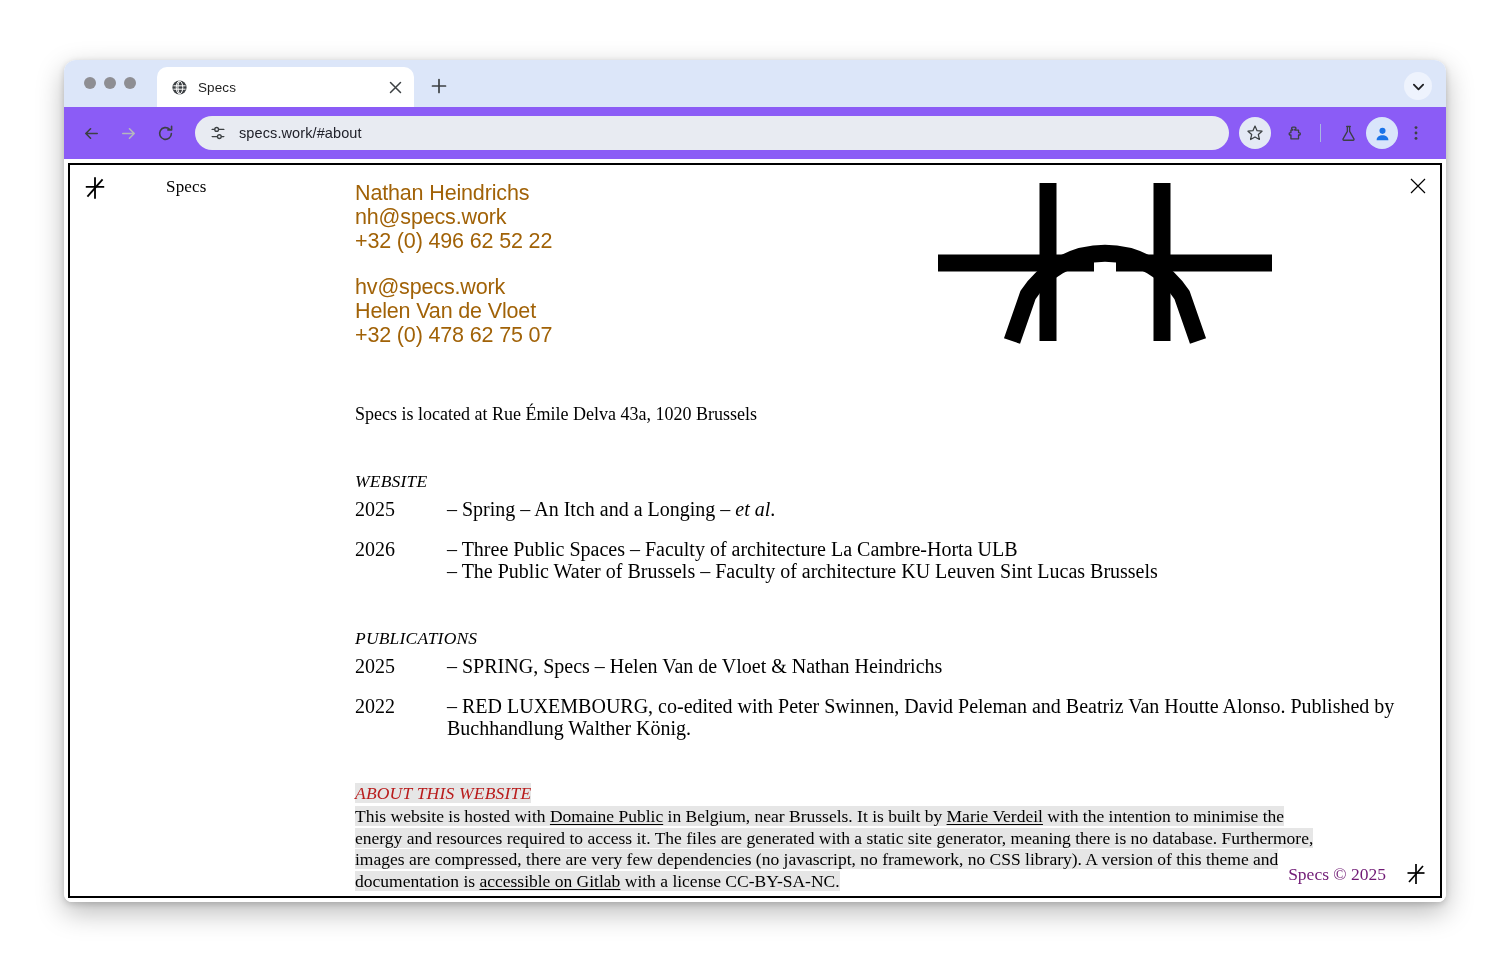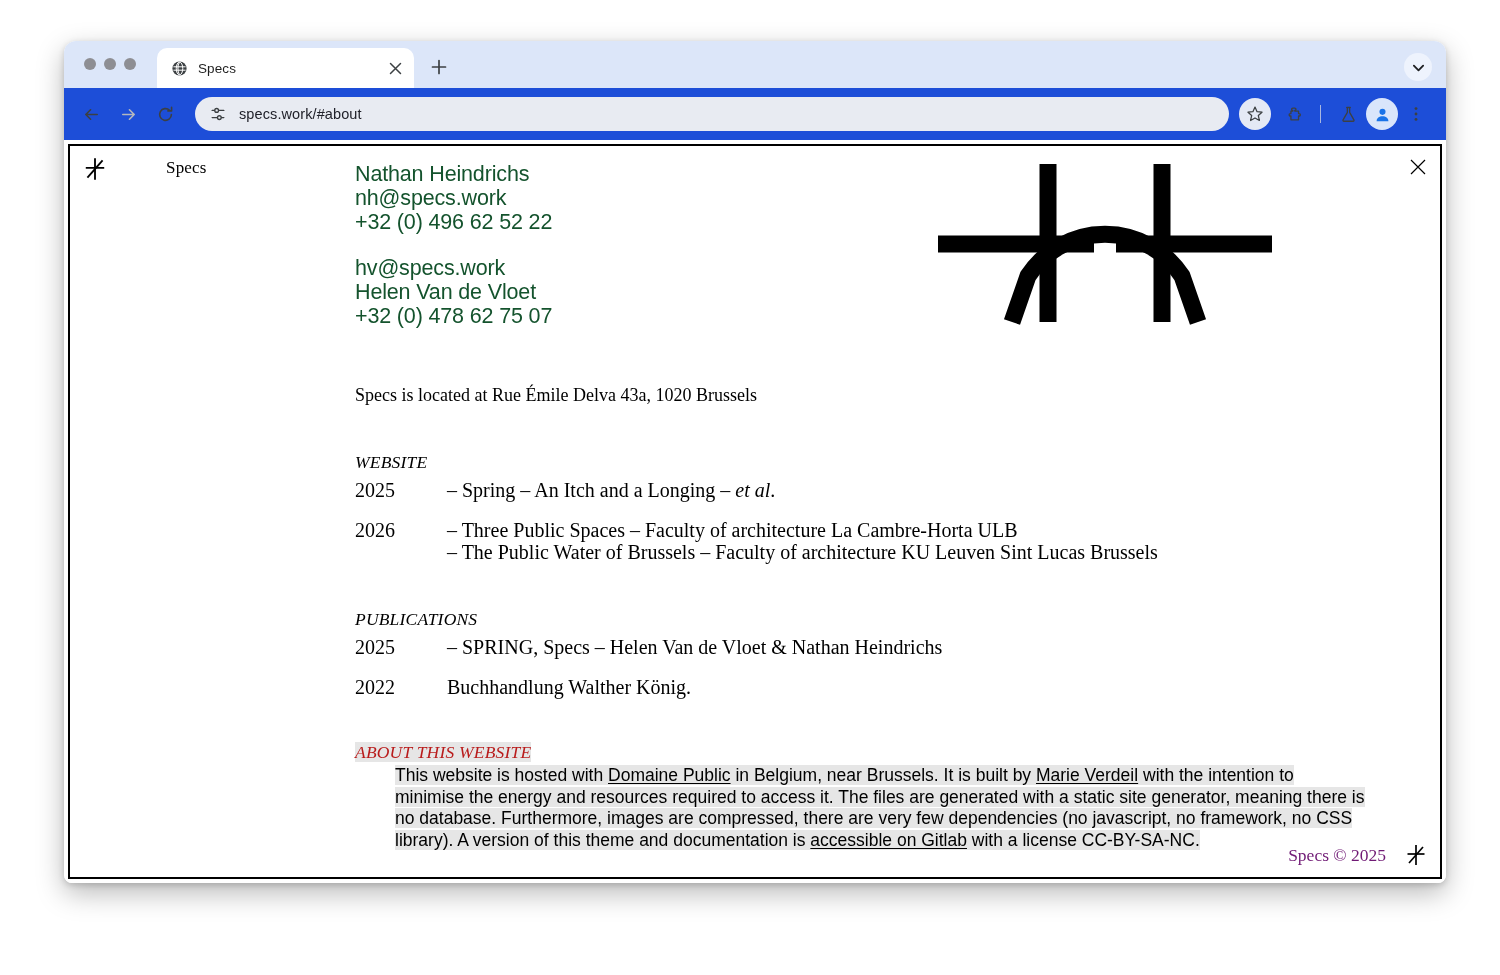--- a/index.html
+++ b/index.html
@@ -6,21 +6,21 @@
   html, body {
     width: 1500px; height: 975px;
     background: #ffffff;
     font-family: "Liberation Sans", sans-serif;
     overflow: hidden;
   }
 
   
   .browser-window {
     position: absolute;
-    left: 64px; top: 41px;
+    left: 64px; top: 60px;
     width: 1382px; height: 842px;
     background: #ffffff;
     border-radius: 12px 12px 8px 8px;
     box-shadow: 0 10px 28px rgba(0,0,0,0.28), 0 2px 6px rgba(0,0,0,0.16);
     overflow: hidden;
   }
 
   
   .tab-strip {
     position: relative;
@@ -83,21 +83,21 @@
     right: 14px; bottom: 7px;
     width: 28px; height: 28px;
     display: flex; align-items: center; justify-content: center;
     border-radius: 50%;
     background: #eef3fd;
   }
 
   
   .toolbar {
     height: 52px;
-    background: #1d4ed8;
+    background: #8b5cf6;
     display: flex;
     align-items: center;
     padding: 0 14px 0 10px;
     position: relative;
   }
   .nav-btn {
     width: 34px; height: 34px;
     margin-right: 3px;
     display: flex; align-items: center; justify-content: center;
     border-radius: 50%;
@@ -192,21 +192,21 @@
   .content {
     position: absolute;
     left: 285px; top: 16px;
     right: 30px;
   }
 
   .contact-block {
     font-family: "Liberation Sans", sans-serif;
     font-size: 21.5px;
     line-height: 24px;
-    color: #14532d;
+    color: #a16207;
     letter-spacing: -0.15px;
   }
   .contact-block .person { margin-bottom: 22px; }
   .contact-block .person:last-child { margin-bottom: 0; }
 
   .hero-logo {
     position: absolute;
     left: 575px; top: -6px;
     width: 350px; height: 175px;
   }
@@ -252,26 +252,25 @@
     letter-spacing: 0.2px;
     color: #b91c1c;
     display: inline;
     background: #e6e6e6;
     box-decoration-break: clone;
     margin-top: 36px;
     -webkit-box-decoration-break: clone;
   }
   .about-body {
     margin-top: 2px;
-    font-family: Liberation Sans, sans-serif;
+    font-family: Liberation Serif, serif;
     font-size: 17.5px;
     line-height: 21.5px;
     color: #000;
     max-width: 970px;
-    margin-left: 40px;
   }
   .about-body .hl {
     background: #e6e6e6;
     box-decoration-break: clone;
     -webkit-box-decoration-break: clone;
   }
   .about-body a {
     color: #000;
     text-decoration: underline;
     text-underline-offset: 2px;
@@ -477,20 +476,21 @@
           <div class="entry">
             <div class="entry-year">2025</div>
             <div class="entry-lines">
               <div>– SPRING, Specs – Helen Van de Vloet &amp; Nathan Heindrichs</div>
             </div>
           </div>
 
           <div class="entry">
             <div class="entry-year">2022</div>
             <div class="entry-lines">
+              <div>– RED LUXEMBOURG, co-edited with Peter Swinnen, David Peleman and Beatriz Van Houtte Alonso. Published by</div>
               <div>Buchhandlung Walther König.</div>
             </div>
           </div>
         </div>
 
         <div class="about-section">
           <div>
             <span class="about-title">ABOUT THIS WEBSITE</span>
           </div>
           <div class="about-body" id="about-body"><span class="hl"><span>This website is hosted with </span><a href="#">Domaine Public</a><span> in Belgium, near Brussels. It is built by </span><a href="#">Marie Verdeil</a><span> with the intention to minimise the energy and resources required to access it. The files are generated with a static site generator, meaning there is no database. Furthermore, images are compressed, there are very few dependencies (no javascript, no framework, no CSS library). A version of this theme and documentation is </span><a href="#">accessible on Gitlab</a><span> with a license CC-BY-SA-NC.</span></span></div>

